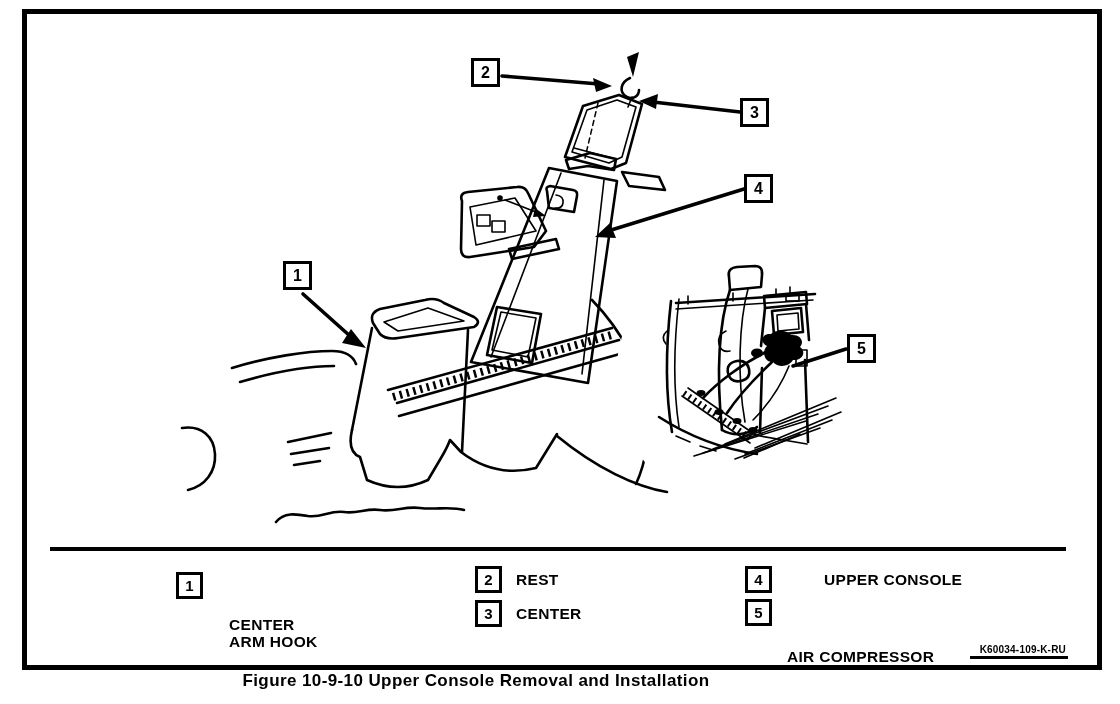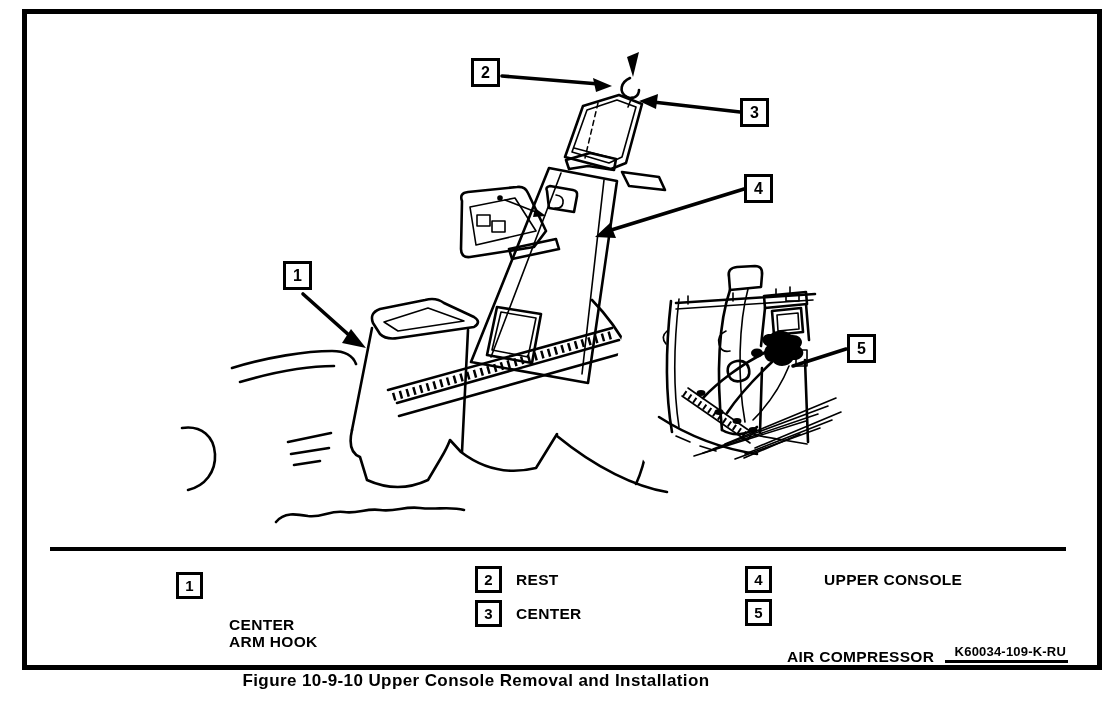--- a/index.html
+++ b/index.html
@@ -31,21 +31,21 @@
   .legend-num{
     position:absolute;width:21px;height:21px;border:3px solid #000;background:#fff;
     display:flex;align-items:center;justify-content:center;
     font-size:15px;font-weight:bold;
   }
   .legend-label{
     position:absolute;font-size:15.5px;font-weight:bold;letter-spacing:0.3px;
     line-height:17px;white-space:nowrap;
   }
   .part-code{
-    position:absolute;top:644px;right:52px;font-size:13px;font-weight:bold;
+    position:absolute;top:644px;right:52px;font-size:10px;font-weight:bold;
     letter-spacing:0.2px;border-bottom:3px solid #000;padding:0 2px 1px 10px;
   }
   .caption{
     position:absolute;left:0;top:671px;width:952px;text-align:center;
     font-size:17px;font-weight:bold;letter-spacing:0.4px;
   }
 </style>
 </head>
 <body>
 

